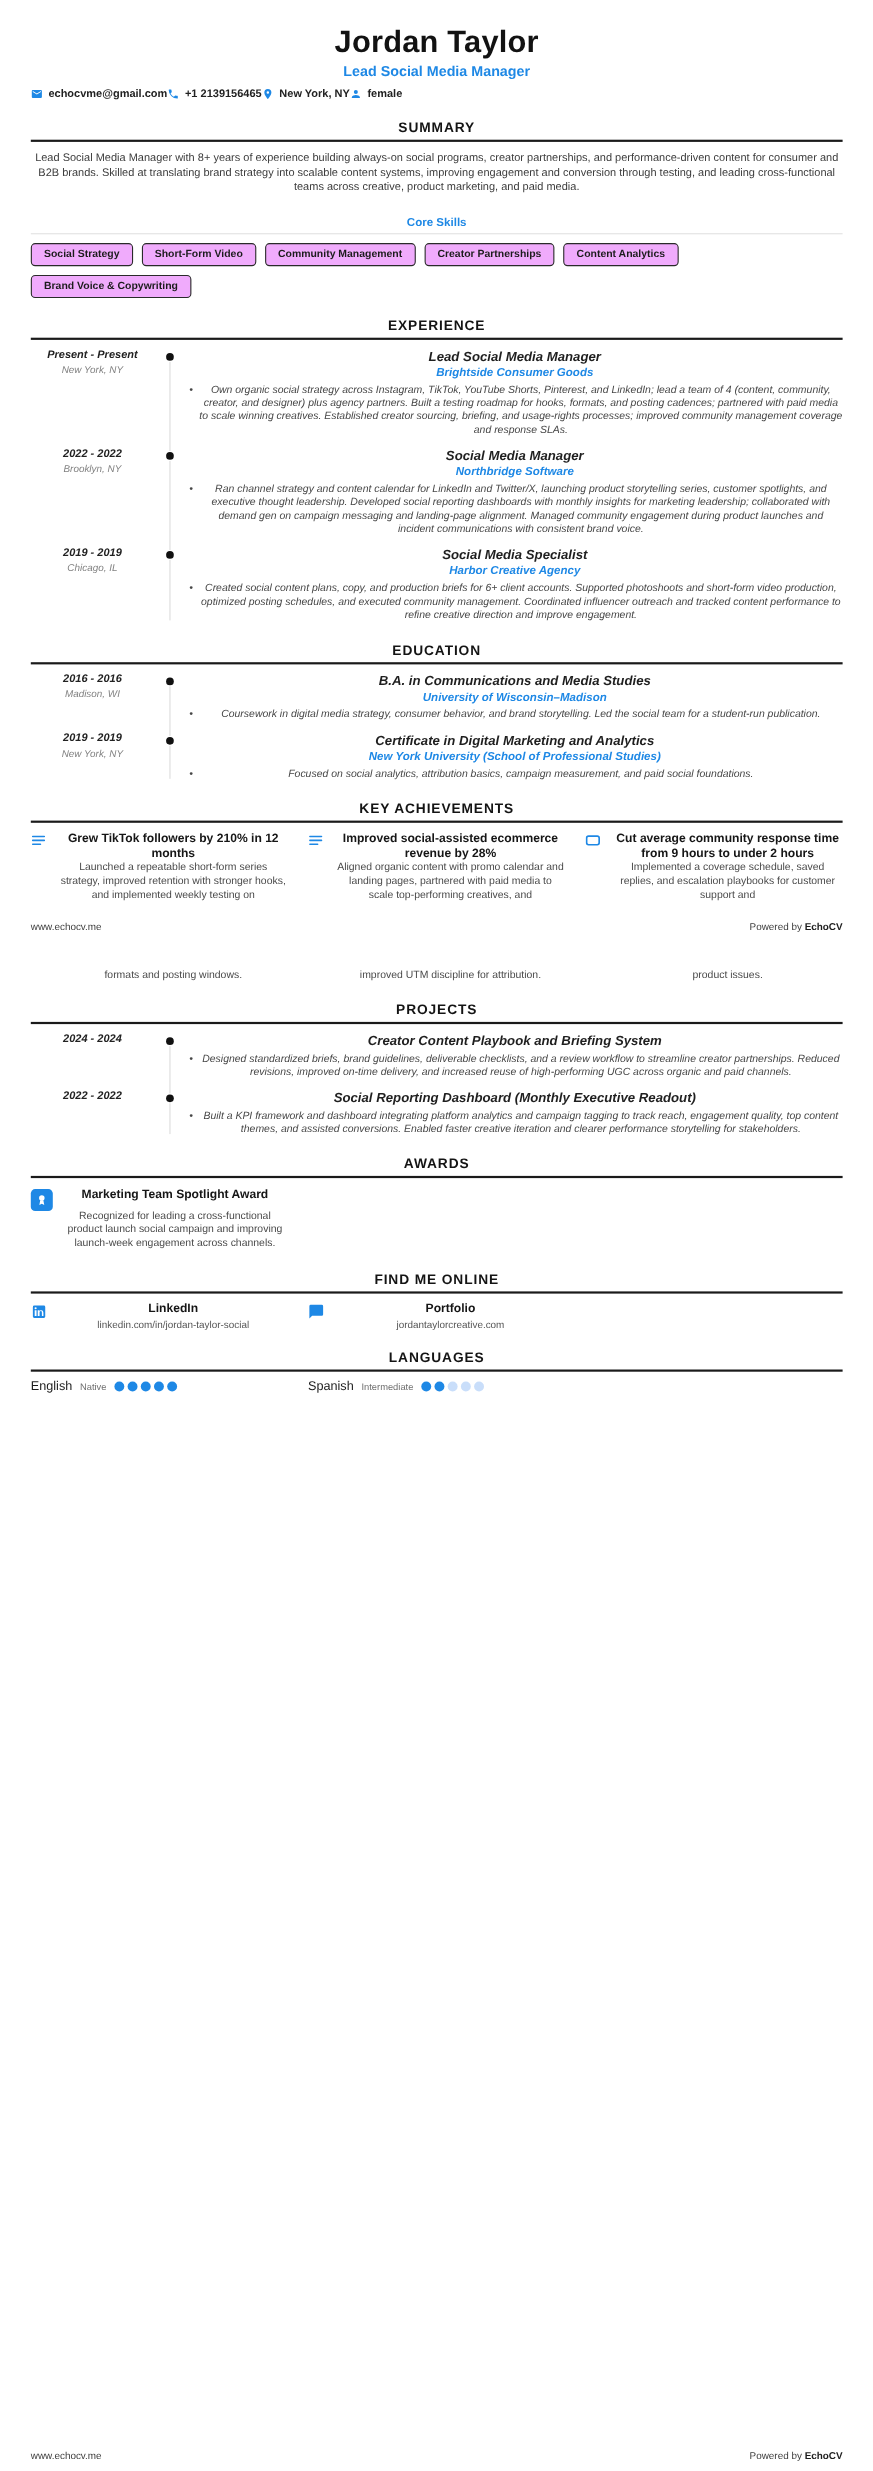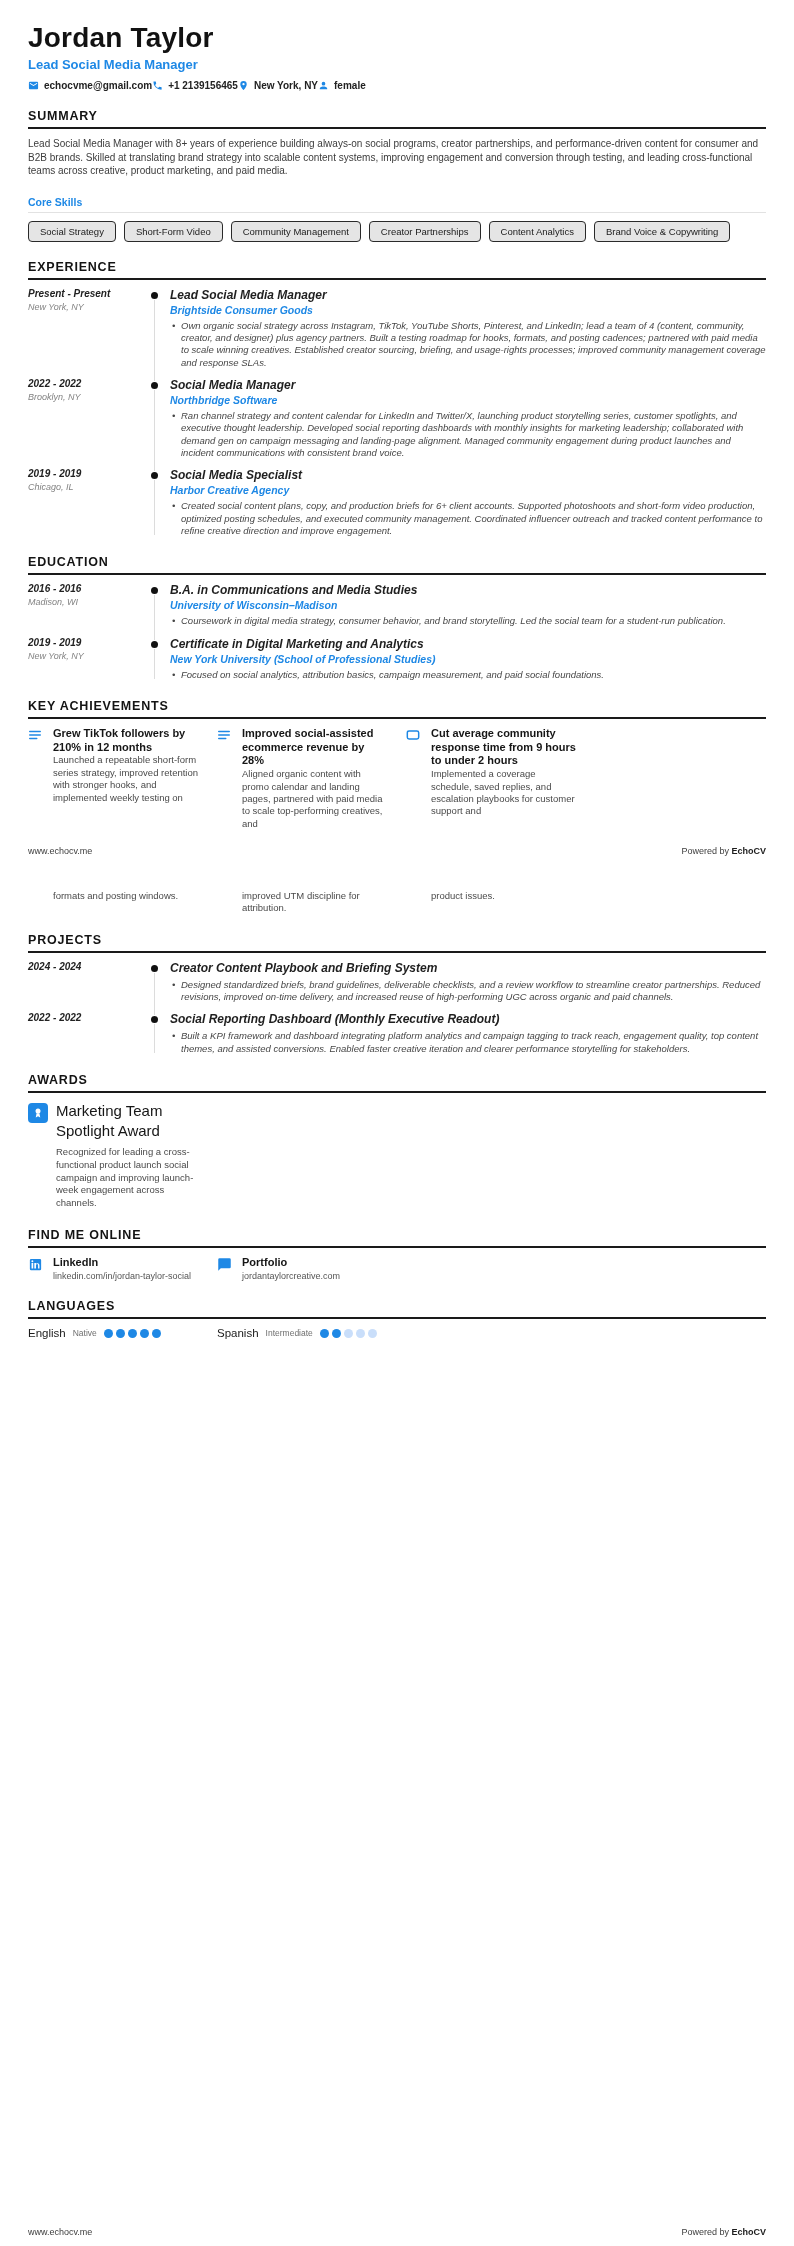--- a/index.html
+++ b/index.html
@@ -1,76 +1,76 @@
 <!DOCTYPE html>
 <html><head>
 <meta charset="utf-8">
 <style>
   * { margin:0; padding:0; box-sizing:border-box; }
   html,body { background:#ffffff; }
   body { font-family:"Liberation Sans", sans-serif; color:#1a1a1a; }
-  .page { width:794px; height:2246px; background:#fff; position:relative; padding:22px 28px 0; overflow:hidden; }
+  .page { width:794px; height:2246px; background:#fff; position:relative; padding:22px 28px 0; overflow:hidden;text-align:center; }
 
   
   .name { font-size:28px; font-weight:800; color:#121212; letter-spacing:.2px; }
   .role { margin-top:3px; font-size:13px; font-weight:700; color:#1e88e5; }
   .contacts { margin-top:8px; display:flex; align-items:center; font-size:10px; font-weight:700; color:#222; }
   .contact { display:flex; align-items:center; gap:5px; }
   .cicon { width:11px; height:11px; fill:#1e88e5; flex:none; }
 
   
   .block { margin-top:18px; }
   h2.sec { font-size:12.5px; font-weight:800; letter-spacing:.8px; color:#141414;
            padding-bottom:4px; border-bottom:2px solid #1a1a1a; margin-bottom:8px; }
   .summary-text { font-size:10px; line-height:1.35; color:#3c3c3c; }
 
   
   .group-label { font-size:10.5px; font-weight:700; color:#1e88e5; padding-bottom:4px;
                  border-bottom:1px solid #e2e2e2; margin-bottom:8px; }
   .chips { display:flex; flex-wrap:wrap; gap:8px; }
   .chip { border:1.5px solid #2a2a2a; border-radius:4px; padding:4px 11px;
-          font-size:9.5px; font-weight:400; color:#1c1c1c; background:#e5e5e5; }
+          font-size:9.5px; font-weight:700; color:#1c1c1c; background:#f0abfc; }
 
   
   .entry { display:grid; grid-template-columns:112px 30px 1fr; margin-bottom:9px;font-style:italic; }
   .e-dates { font-size:10px; font-weight:700; color:#222; }
   .e-loc { font-size:9px; color:#828282; margin-top:3px; }
   .e-line { position:relative; }
   .e-line::before { content:""; position:absolute; left:14px; top:12px; bottom:-12px; width:1px; background:#dcdcdc; }
   .entry:last-child .e-line::before { bottom:2px; }
   .dot { position:absolute; left:11px; top:4px; width:7px; height:7px; border-radius:50%; background:#111; }
   .e-title { font-size:12px; font-weight:600; color:#1f1f1f; }
   .e-company { font-size:10.5px; font-weight:700; color:#1e88e5; margin-top:2px; }
   .bullets { list-style:none; margin-top:4px; }
   .bullets li { position:relative; padding-left:11px; font-size:9.5px; line-height:1.3; color:#474747; }
   .bullets li::before { content:"•"; position:absolute; left:2px; color:#474747; }
 
   
-  .four-grid { display:grid; grid-template-columns:repeat(4,1fr); column-gap:18px; }
+  .four-grid { display:grid; grid-template-columns:repeat(3,1fr); column-gap:18px; }
   .ach { position:relative; padding-left:25px; }
   .aicon { position:absolute; left:0; top:1px; width:14px; height:14px; stroke:#1e88e5; fill:none;
            stroke-width:1.7; stroke-linecap:round; }
   .ach-title { font-size:11px; font-weight:700; line-height:1.25; color:#161616; }
   .ach-text { margin-top:0; font-size:9.5px; line-height:1.3; color:#4a4a4a; }
   .cont-grid { margin-top:34px; }
   .cont { padding-left:25px; font-size:9.5px; line-height:1.3; color:#4a4a4a; }
 
   
   .footer { display:flex; justify-content:space-between; align-items:center; font-size:9px; color:#3d3d3d; }
   .footer1 { margin-top:16px; }
   .footer2 { position:absolute; left:28px; right:28px; bottom:9px; }
   .f-pow b { font-weight:800; color:#1d1d1d; }
   .f-site { cursor:pointer; }
 
   
   .award { position:relative; padding-left:28px; }
   .award-badge { position:absolute; left:0; top:2px; width:20px; height:20px; border-radius:4px;
                  background:#1e88e5; display:flex; align-items:center; justify-content:center; }
   .award-badge svg { width:12px; height:12px; fill:#fff; }
-  .award-title { font-size:15px; font-weight:400; line-height:1.3; color:#161616; }
+  .award-title { font-size:11px; font-weight:700; line-height:1.3; color:#161616; }
   .award-text { margin-top:6px; font-size:9.5px; line-height:1.35; color:#4a4a4a; }
 
   
   .lang { display:flex; align-items:center; gap:7px; }
   .lang-name { font-size:11.5px; color:#1c1c1c; }
   .lang-level { font-size:8.5px; color:#6f6f6f; }
   .dots { display:flex; gap:3px; }
   .dots span { width:9px; height:9px; border-radius:50%; display:block; }
   .dots .on { background:#1e88e5; }
   .dots .off { background:#c9defa; }

